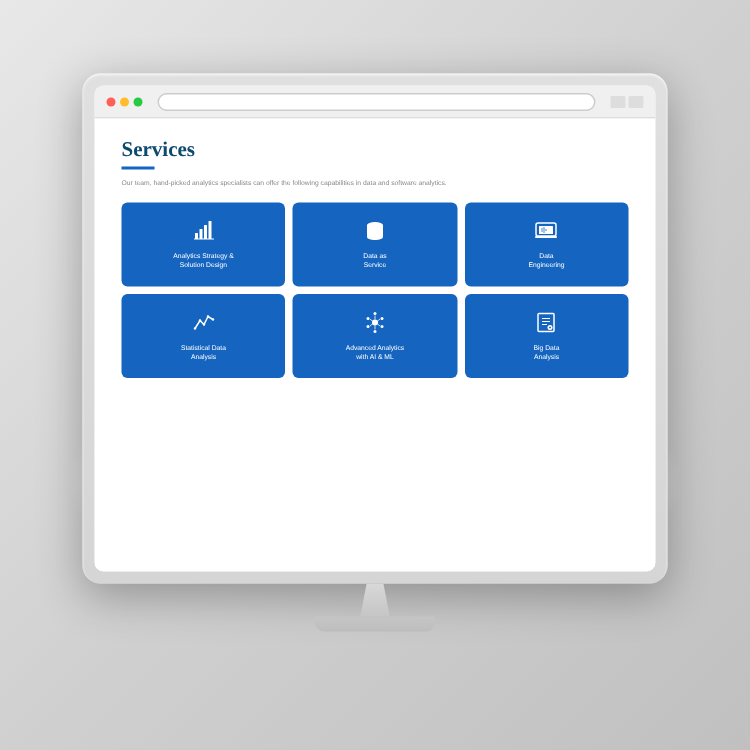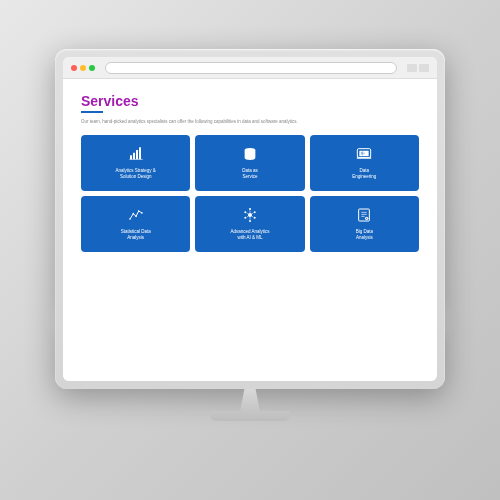--- a/index.html
+++ b/index.html
@@ -88,22 +88,23 @@
     .page-content {
       padding: 14px 18px 12px;
       background: #fff;
       height: calc(100% - 22px);
       overflow: hidden;
     }
 
     .page-title {
       font-size: 14px;
       font-weight: 700;
-      color: #a21caf;
+      color: #0c4a6e;
       margin-bottom: 2px;
+      font-family: Liberation Serif, serif;
     }
 
     .title-underline {
       width: 22px;
       height: 2px;
       background: #1565c0;
       margin-bottom: 6px;
     }
 
     .page-subtitle {

